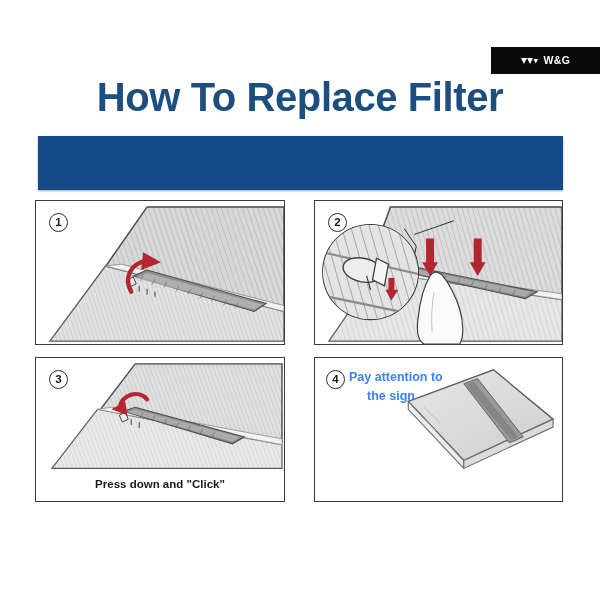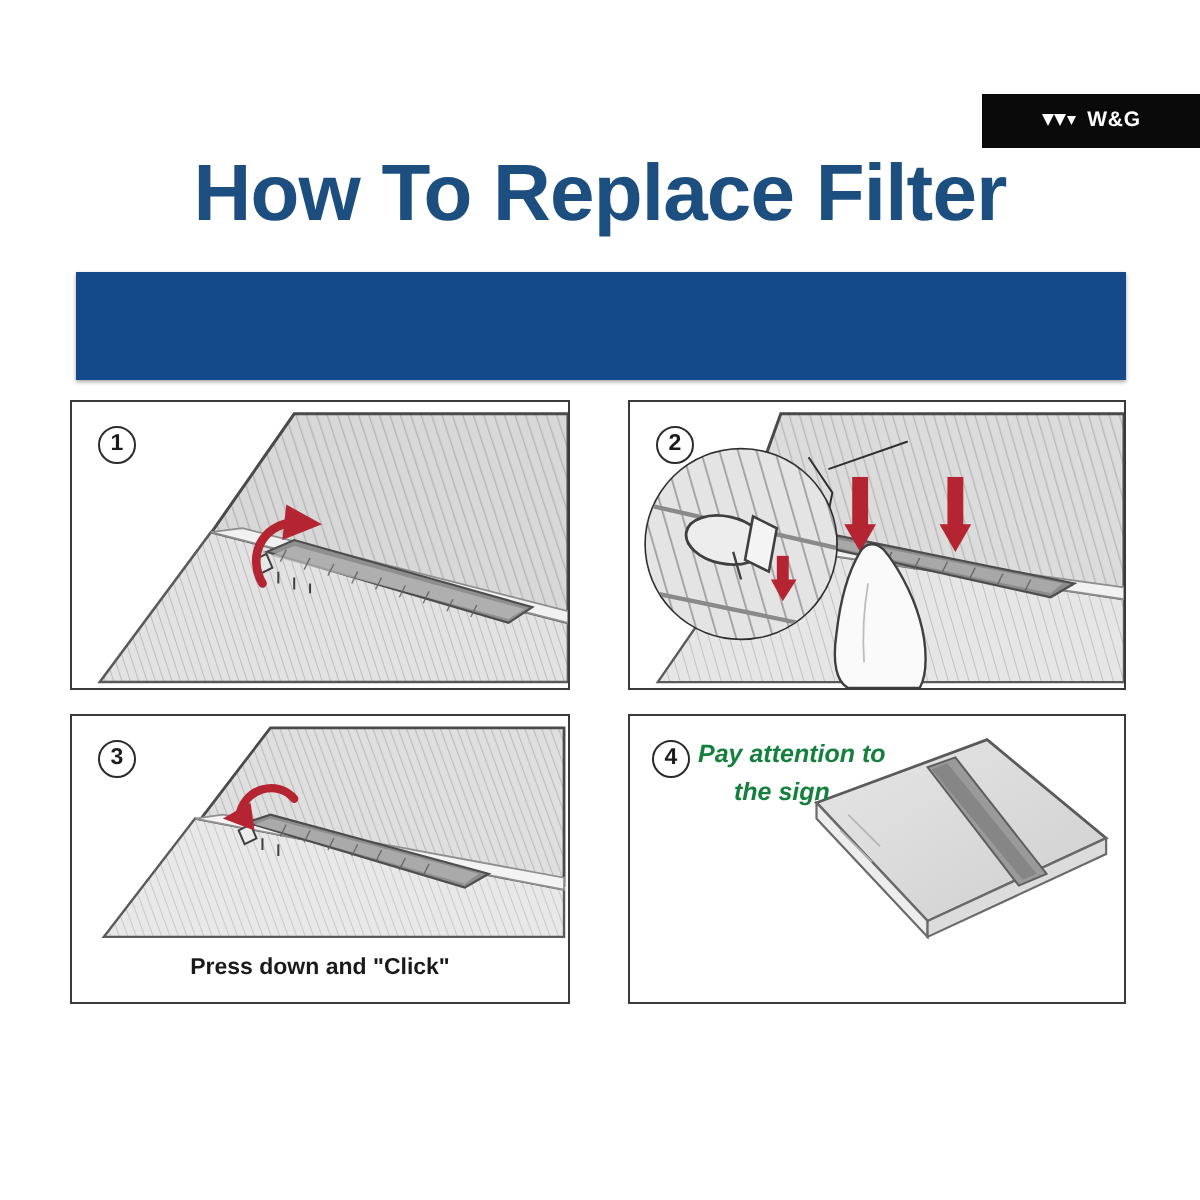--- a/index.html
+++ b/index.html
@@ -100,26 +100,25 @@
     text-align: center;
     color: #1a1a1a;
     font-size: 11.5px;
     font-weight: bold;
     z-index: 6;
   }
   .caption-inline {
     position: absolute;
     left: 34px; top: 10px;
     width: 150px;
-    color: #15803d;
+    color: #3b82f6;
     font-size: 12.5px;
     font-weight: bold;
     line-height: 1.55;
     z-index: 6;
-    font-style: italic;
   }
   .caption-inline .l2 { display: block; padding-left: 18px; }
 
   .airflow {
     position: absolute;
     left: 0; bottom: 12px;
     width: 100%;
     text-align: center;
     color: #3d3d3d;
     font-size: 11.5px;

